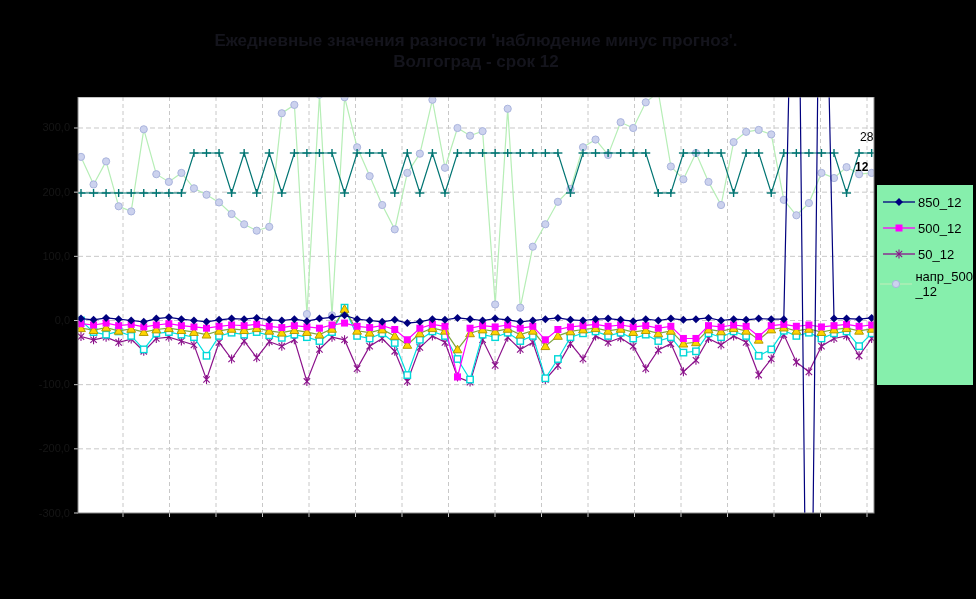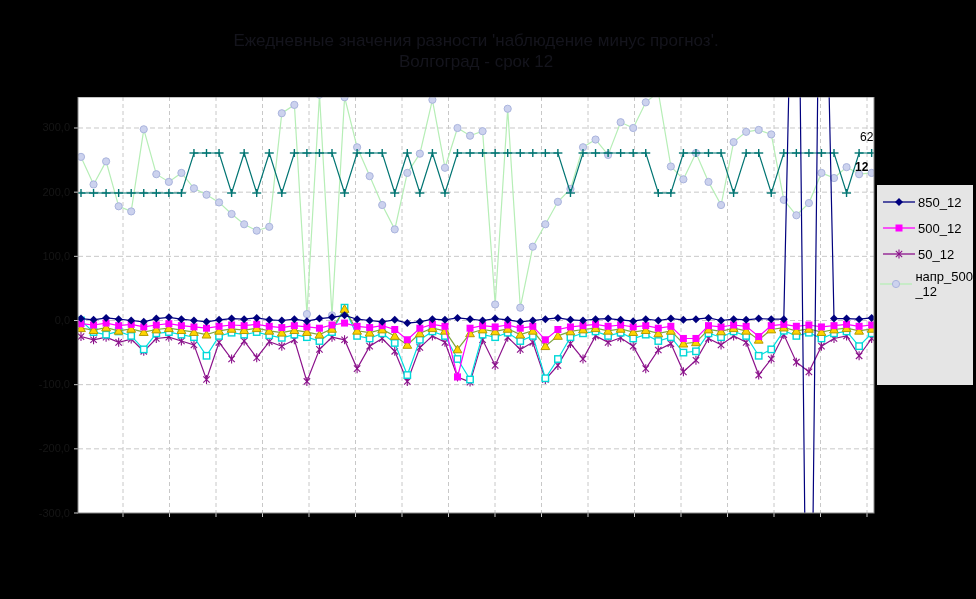--- a/index.html
+++ b/index.html
@@ -1,27 +1,27 @@
 <!DOCTYPE html>
 <html><head>
 <meta charset="utf-8">
 <style>
   html,body{margin:0;padding:0;background:#000;width:976px;height:599px;overflow:hidden;
     font-family:"Liberation Sans",sans-serif;position:relative;}
   #stage{position:absolute;left:0;top:0;width:976px;height:599px;background:#000;}
   #chart-title{position:absolute;left:78px;top:30px;width:796px;text-align:center;
-    color:#14141c;font-size:17px;font-weight:normal;line-height:21px;}
+    color:#14141c;font-size:17px;font-weight:bold;line-height:21px;}
   #plot-svg{position:absolute;left:74px;top:97px;}
   #y-axis-labels{position:absolute;left:0;top:0;width:72px;height:599px;}
   .ytick{position:absolute;left:0;width:70px;text-align:right;color:#161616;
     font-size:11px;line-height:13px;}
   .annotation{position:absolute;color:#000;}
   .ann-62{left:860px;top:130px;font-size:12px;}
   .ann-12{left:855px;top:160px;font-size:12px;font-weight:bold;}
-  #legend{position:absolute;left:876px;top:184px;width:98px;height:202px;background:#e5e5e5;
+  #legend{position:absolute;left:876px;top:184px;width:98px;height:202px;background:#86efac;
     border:1px solid #000;box-sizing:border-box;padding:4px 0 0 5px;}
   .lrow{height:26px;display:flex;align-items:center;}
   .lrow2{height:34px;display:flex;align-items:center;justify-content:flex-end;}
   .lsample{width:36px;flex:0 0 36px;height:14px;}
   .llabel{color:#000;font-size:13px;line-height:15px;white-space:pre-line;}
 </style>
 </head>
 <body>
 
 <div id="stage">
@@ -1007,21 +1007,21 @@
         <path d="M697.25 218.21666L701.25 222.21666L697.25 226.21666L693.25 222.21666Z" fill="#00007e"></path>
         <path d="M709.8000000000001 218.21666L713.8000000000001 222.21666L709.8000000000001 226.21666L705.8000000000001 222.21666Z" fill="#00007e"></path>
         <path d="M760 217.57499L764 221.57499L760 225.57499L756 221.57499Z" fill="#00007e"></path>
         <path d="M772.5500000000001 217.57499L776.5500000000001 221.57499L772.5500000000001 225.57499L768.5500000000001 221.57499Z" fill="#00007e"></path>
         <path d="M785.1 218.21666L789.1 222.21666L785.1 226.21666L781.1 222.21666Z" fill="#00007e"></path>
         <path d="M797.6500000000001 216.93332L801.6500000000001 220.93332L797.6500000000001 224.93332L793.6500000000001 220.93332Z" fill="#00007e"></path>
       </g>
       <rect x="4" y="0" width="796" height="416" fill="none" stroke="#8a8a8a" stroke-width="1"></rect>
     </svg>
 
-  <div class="annotation ann-62">62</div>
+  <div class="annotation ann-62">28</div>
   <div class="annotation ann-12">12</div>
 
   <div id="legend">
     <div class="lrow">
       <span class="lsample"><svg width="36" height="14">
             <g>
               <line x1="1" y1="7" x2="33" y2="7" stroke="#00007e" stroke-width="1.3"></line>
               <path d="M17 3L21 7L17 11L13 7Z" fill="#00007e"></path>
             </g>
           </svg></span>

